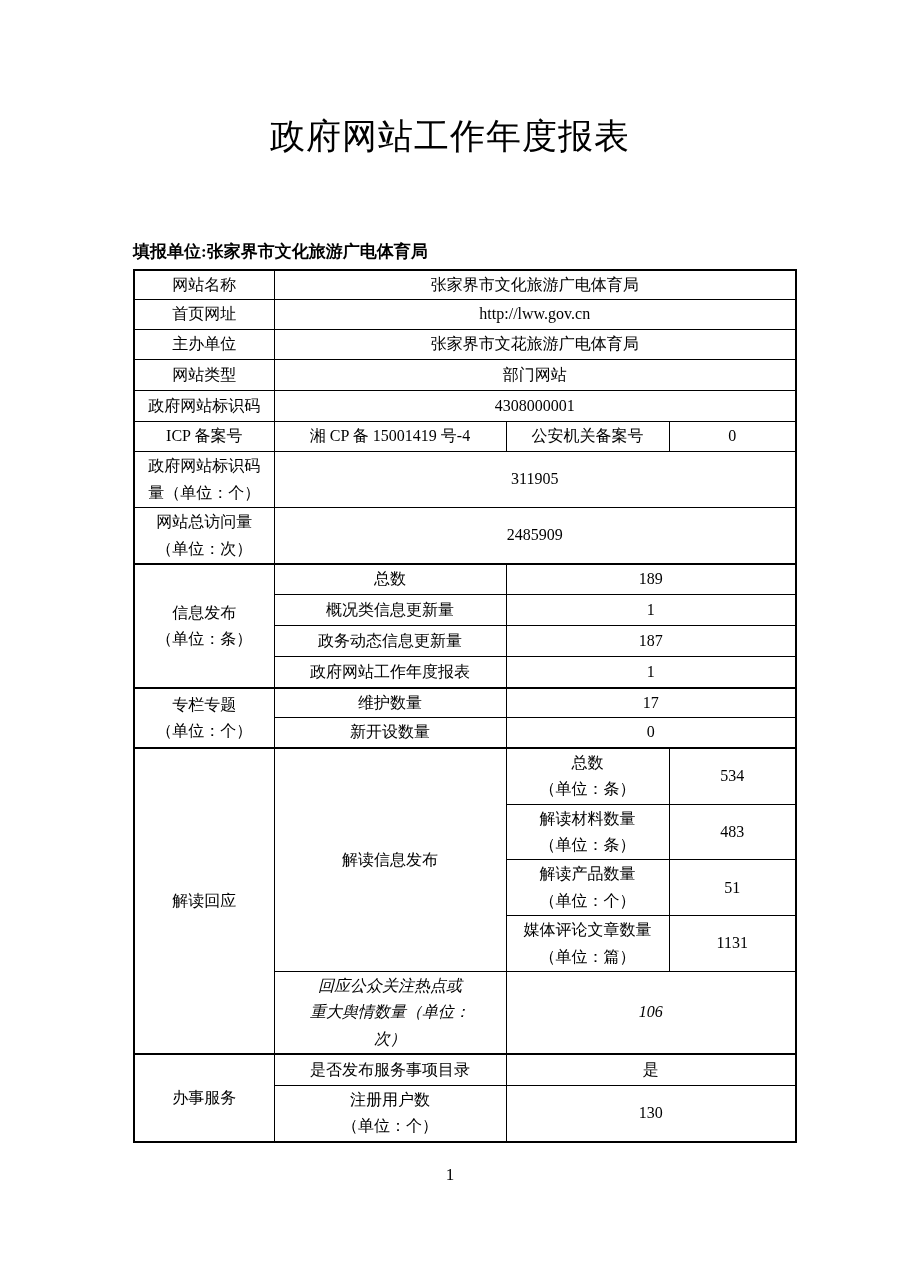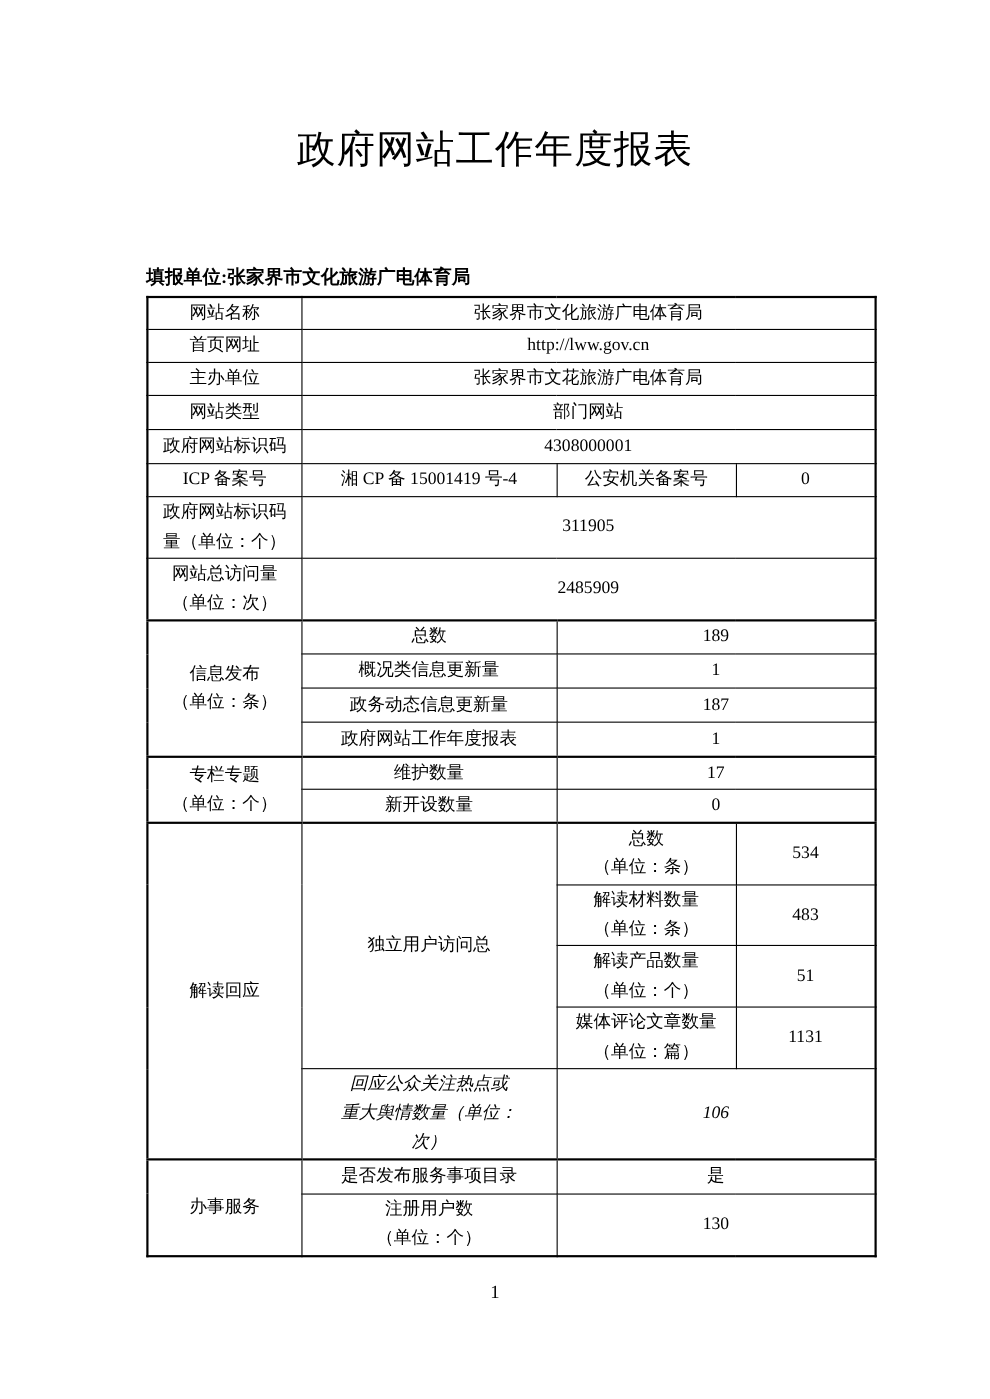--- a/index.html
+++ b/index.html
@@ -114,21 +114,21 @@
       <td>维护数量</td>
       <td colspan="2">17</td>
     </tr>
     <tr class="h30">
       <td>新开设数量</td>
       <td colspan="2">0</td>
     </tr>
 
     <tr class="h52 sect">
       <td rowspan="5">解读回应</td>
-      <td rowspan="4">独立用户访问总</td>
+      <td rowspan="4">解读信息发布</td>
       <td>总数
 （单位：条）</td>
       <td>534</td>
     </tr>
     <tr class="h52">
       <td>解读材料数量
 （单位：条）</td>
       <td>483</td>
     </tr>
     <tr class="h53">

